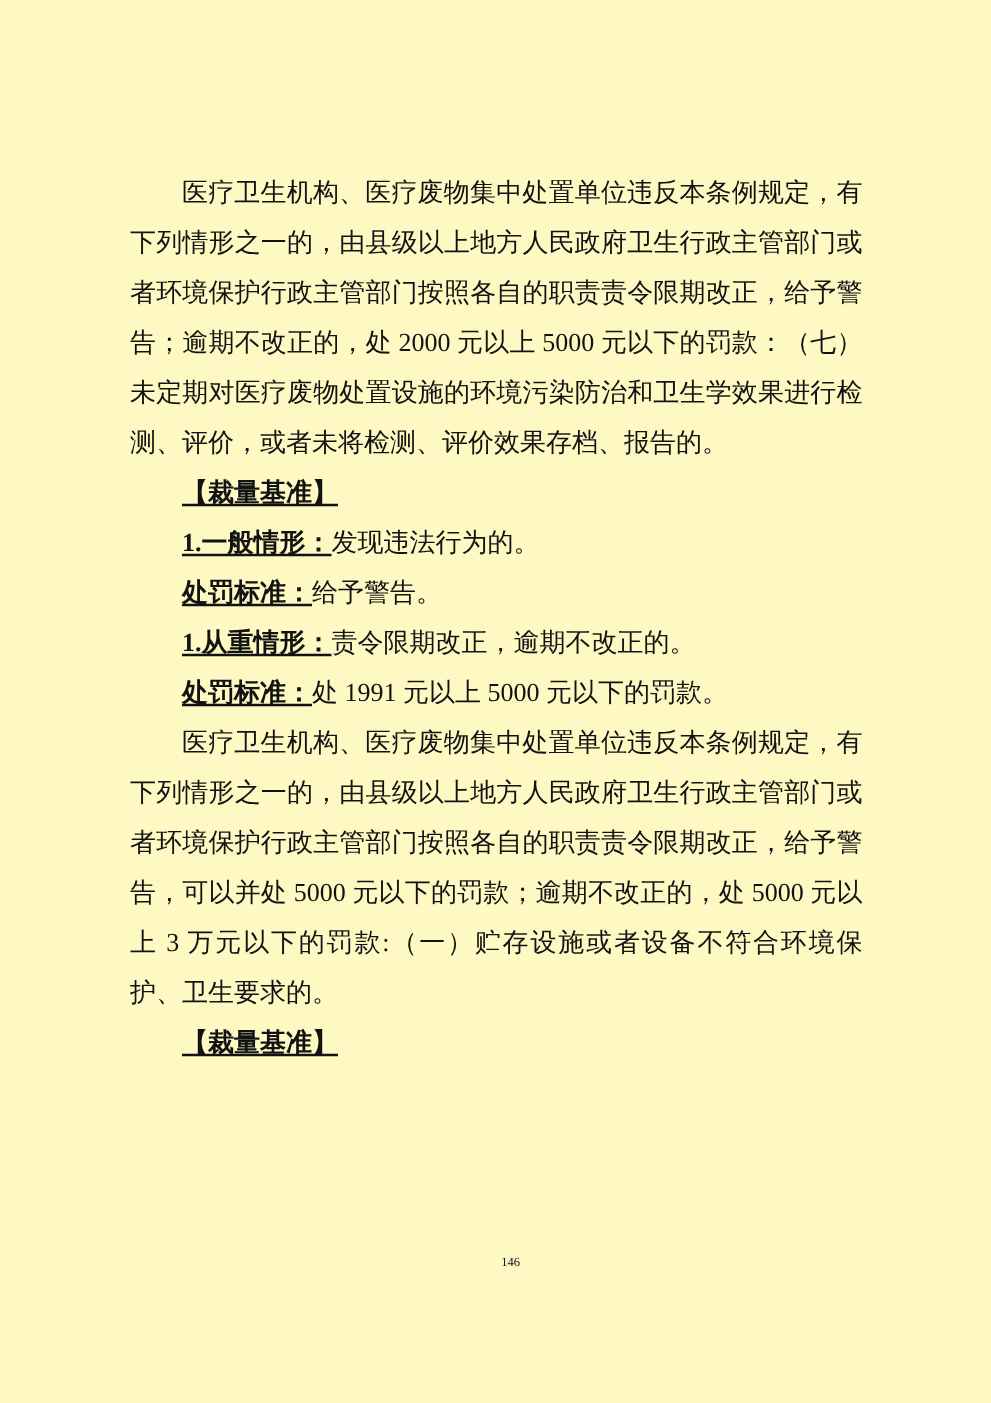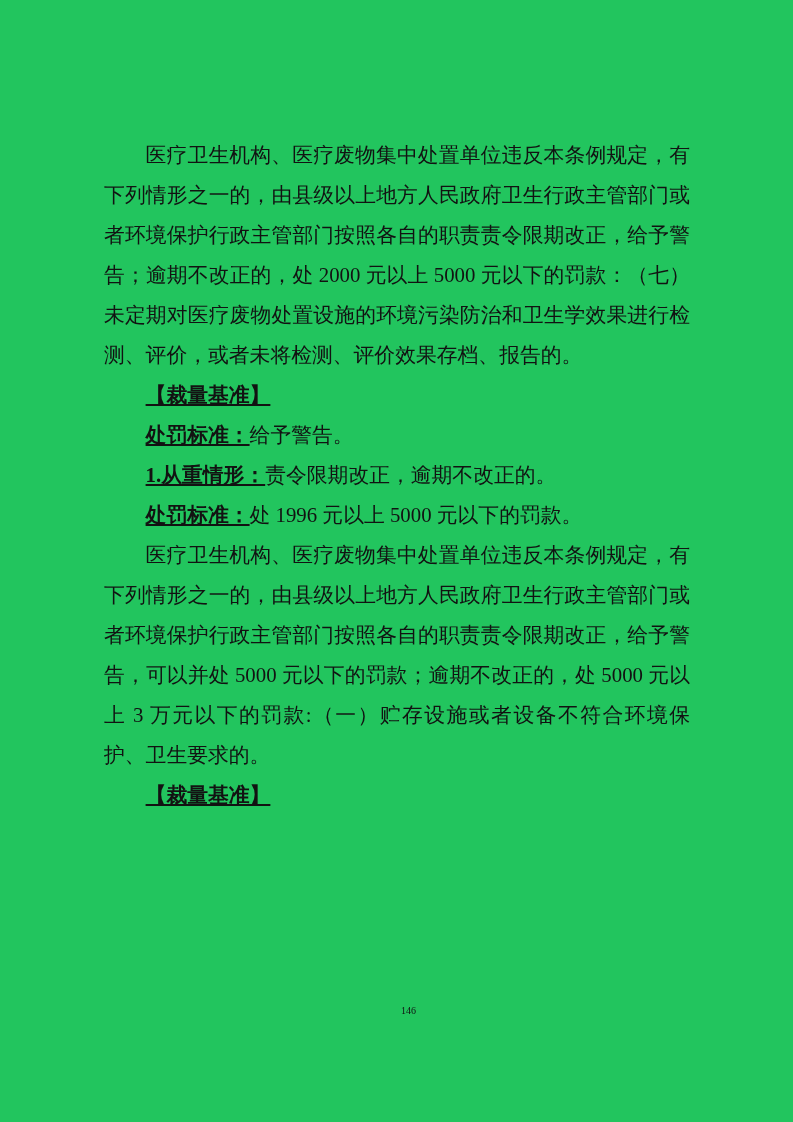--- a/index.html
+++ b/index.html
@@ -1,21 +1,21 @@
 <!DOCTYPE html>
 <html><head>
 <meta charset="utf-8">
 <style>
   * { box-sizing: border-box; }
   html, body { margin: 0; padding: 0; background: #ffffff; }
   .page {
     position: relative;
     width: 793px;
     height: 1122px;
-    background: #22c55e;
+    background: #fef9c3;
     overflow: hidden;
     font-family: "Liberation Serif", "DejaVu Serif", serif;
     color: #121212;
   }
   .content {
     position: absolute;
     left: 104px;
     top: 135px;
     width: 586px;
   }
@@ -43,26 +43,27 @@
 </head>
 <body>
 
 <div class="page">
   <div class="content">
 
     <p class="para indent"><span>医疗卫生机构、医疗废物集中处置单位违反本条例规定，有下列情形之一的，由县级以上地方人民政府卫生行政主管部门或者环境保护行政主管部门按照各自的职责责令限期改正，给予警告；逾期不改正的，处 2000 元以上 5000 元以下的罚款：（七）未定期对医疗废物处置设施的环境污染防治和卫生学效果进行检测、评价，或者未将检测、评价效果存档、报告的。</span></p>
 
     <p class="para indent b"><span>【裁量基准】</span></p>
 
+    <p class="para indent"><span class="b">1.一般情形：</span><span>发现违法行为的。</span></p>
 
     <p class="para indent"><span class="b">处罚标准：</span><span>给予警告。</span></p>
 
     <p class="para indent"><span class="b">1.从重情形：</span><span>责令限期改正，逾期不改正的。</span></p>
 
-    <p class="para indent"><span class="b">处罚标准：</span><span>处 1996 元以上 5000 元以下的罚款。</span></p>
+    <p class="para indent"><span class="b">处罚标准：</span><span>处 1991 元以上 5000 元以下的罚款。</span></p>
 
 
 
     <p class="para indent"><span>医疗卫生机构、医疗废物集中处置单位违反本条例规定，有下列情形之一的，由县级以上地方人民政府卫生行政主管部门或者环境保护行政主管部门按照各自的职责责令限期改正，给予警告，可以并处 5000 元以下的罚款；逾期不改正的，处 5000 元以上 3 万元以下的罚款:（一）贮存设施或者设备不符合环境保护、卫生要求的。</span></p>
 
     <p class="para indent b"><span>【裁量基准】</span></p>
 
   </div>
 
   <div class="page-number">146</div>

